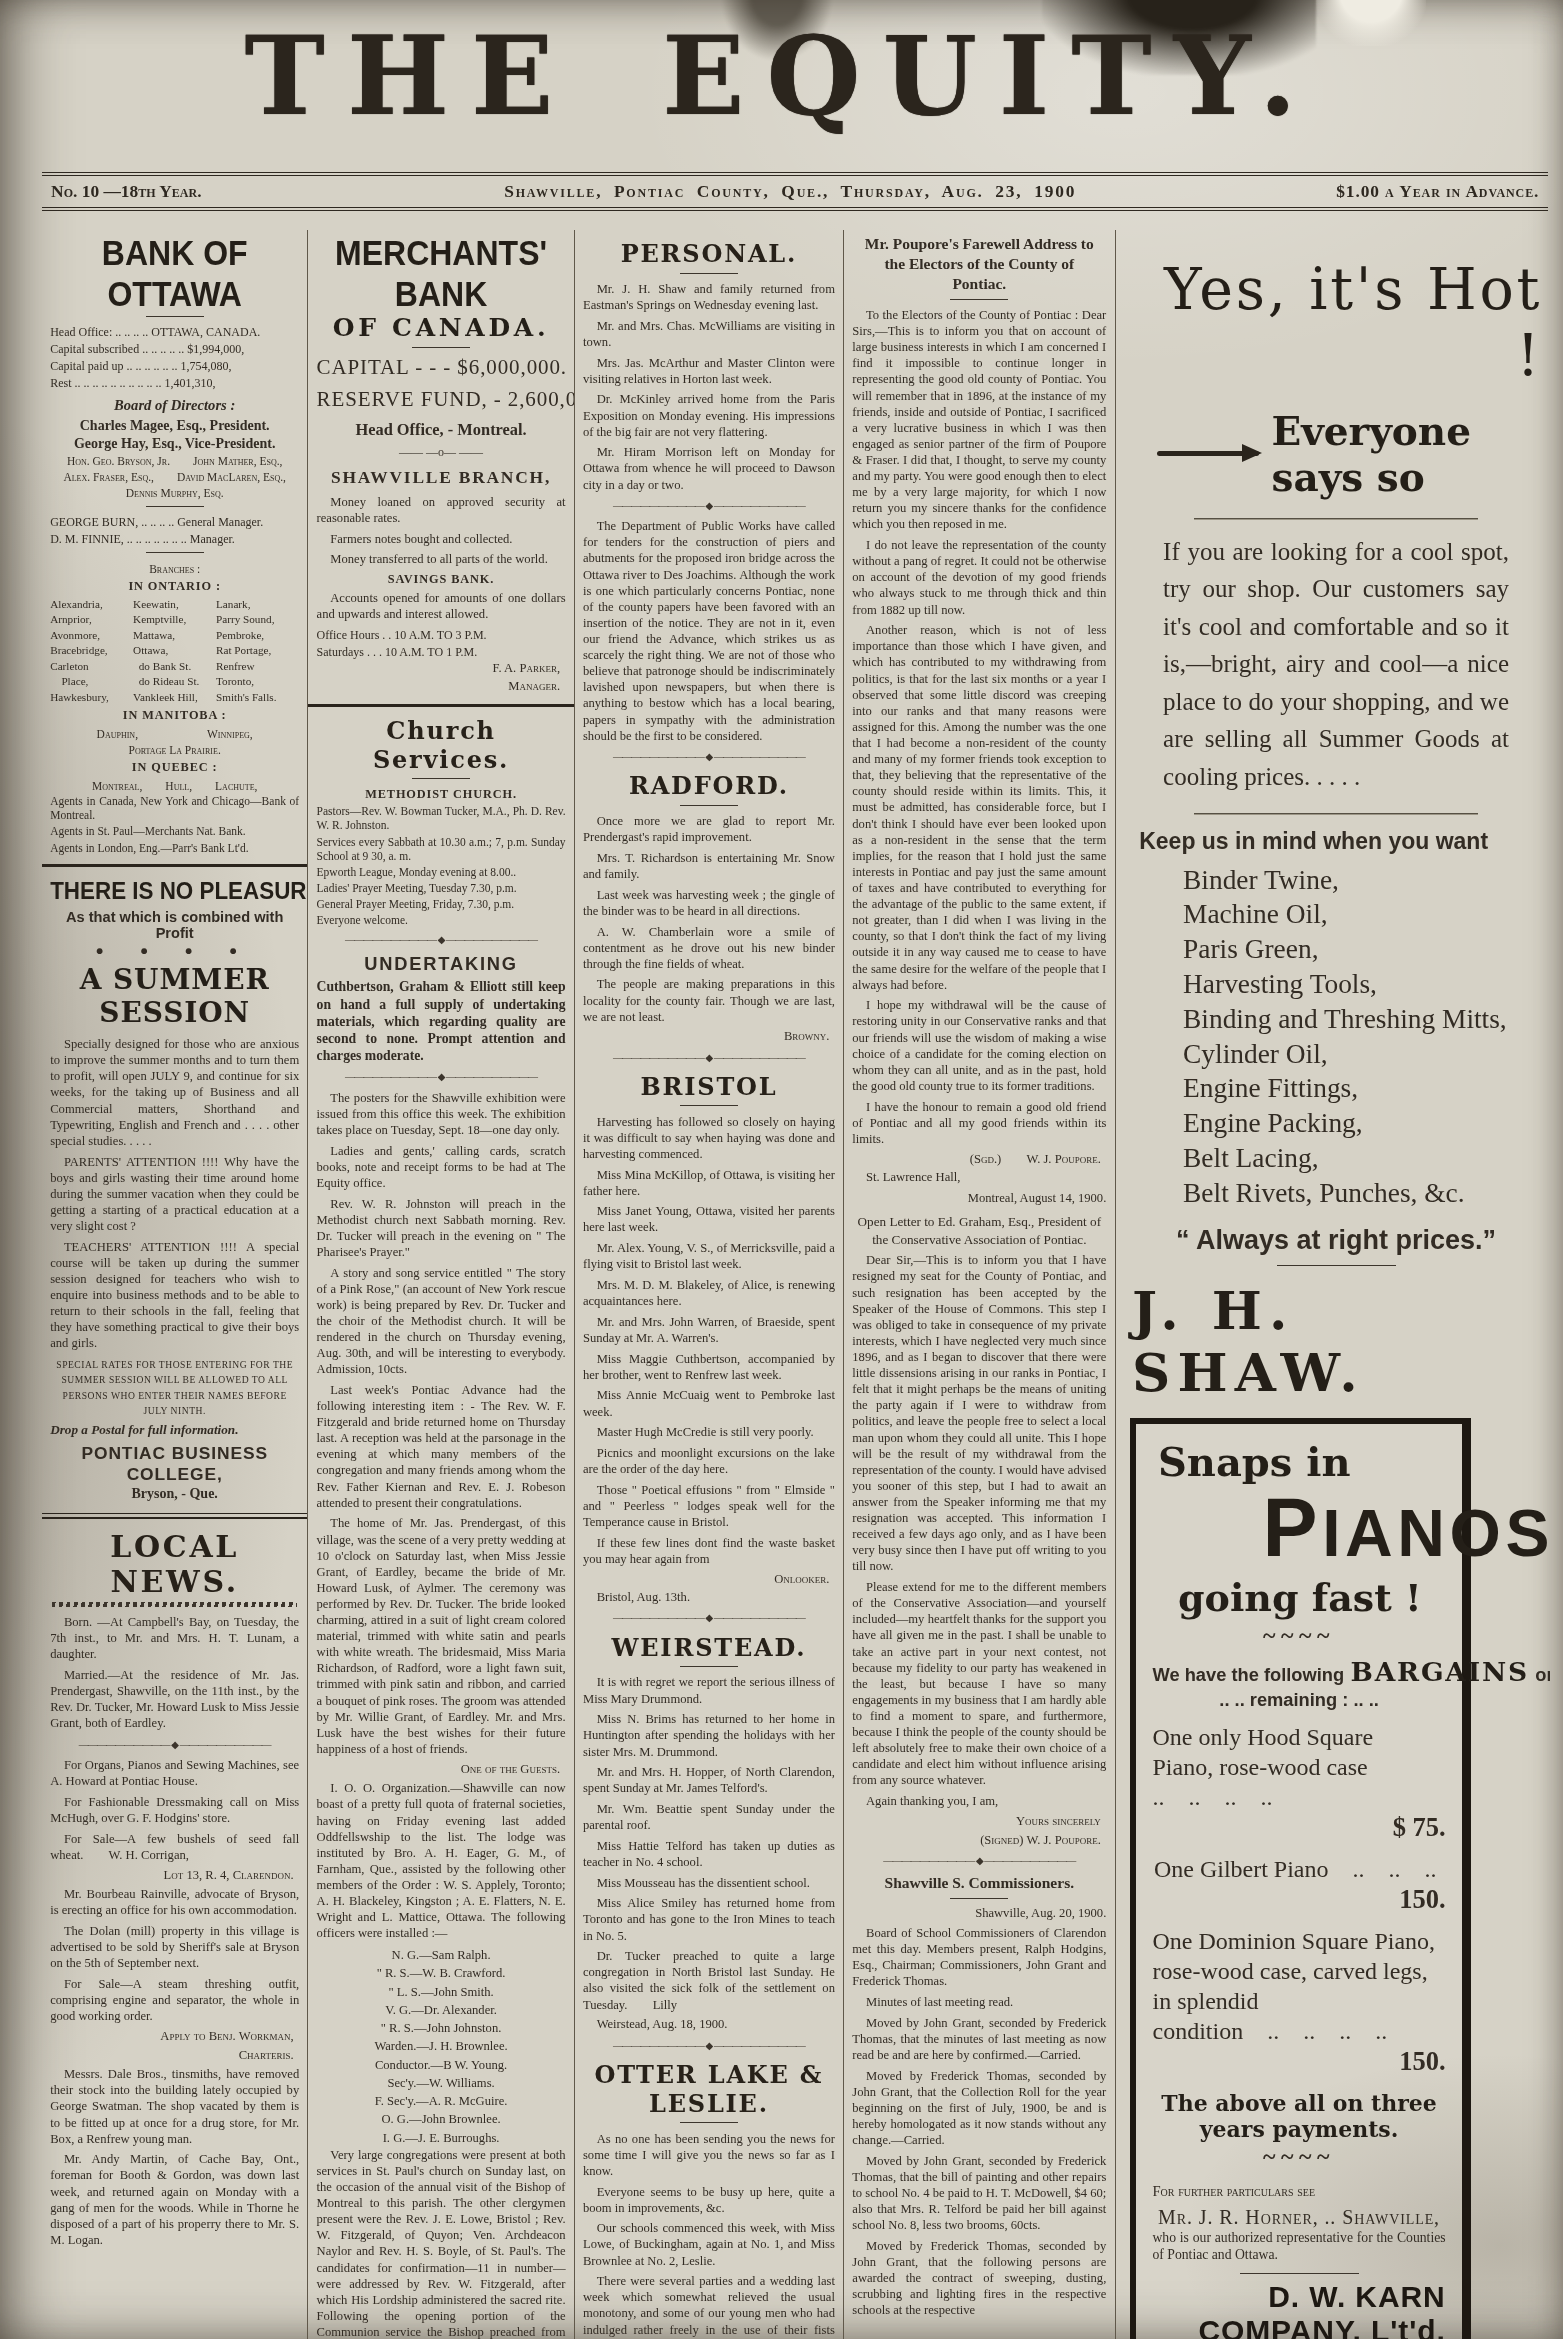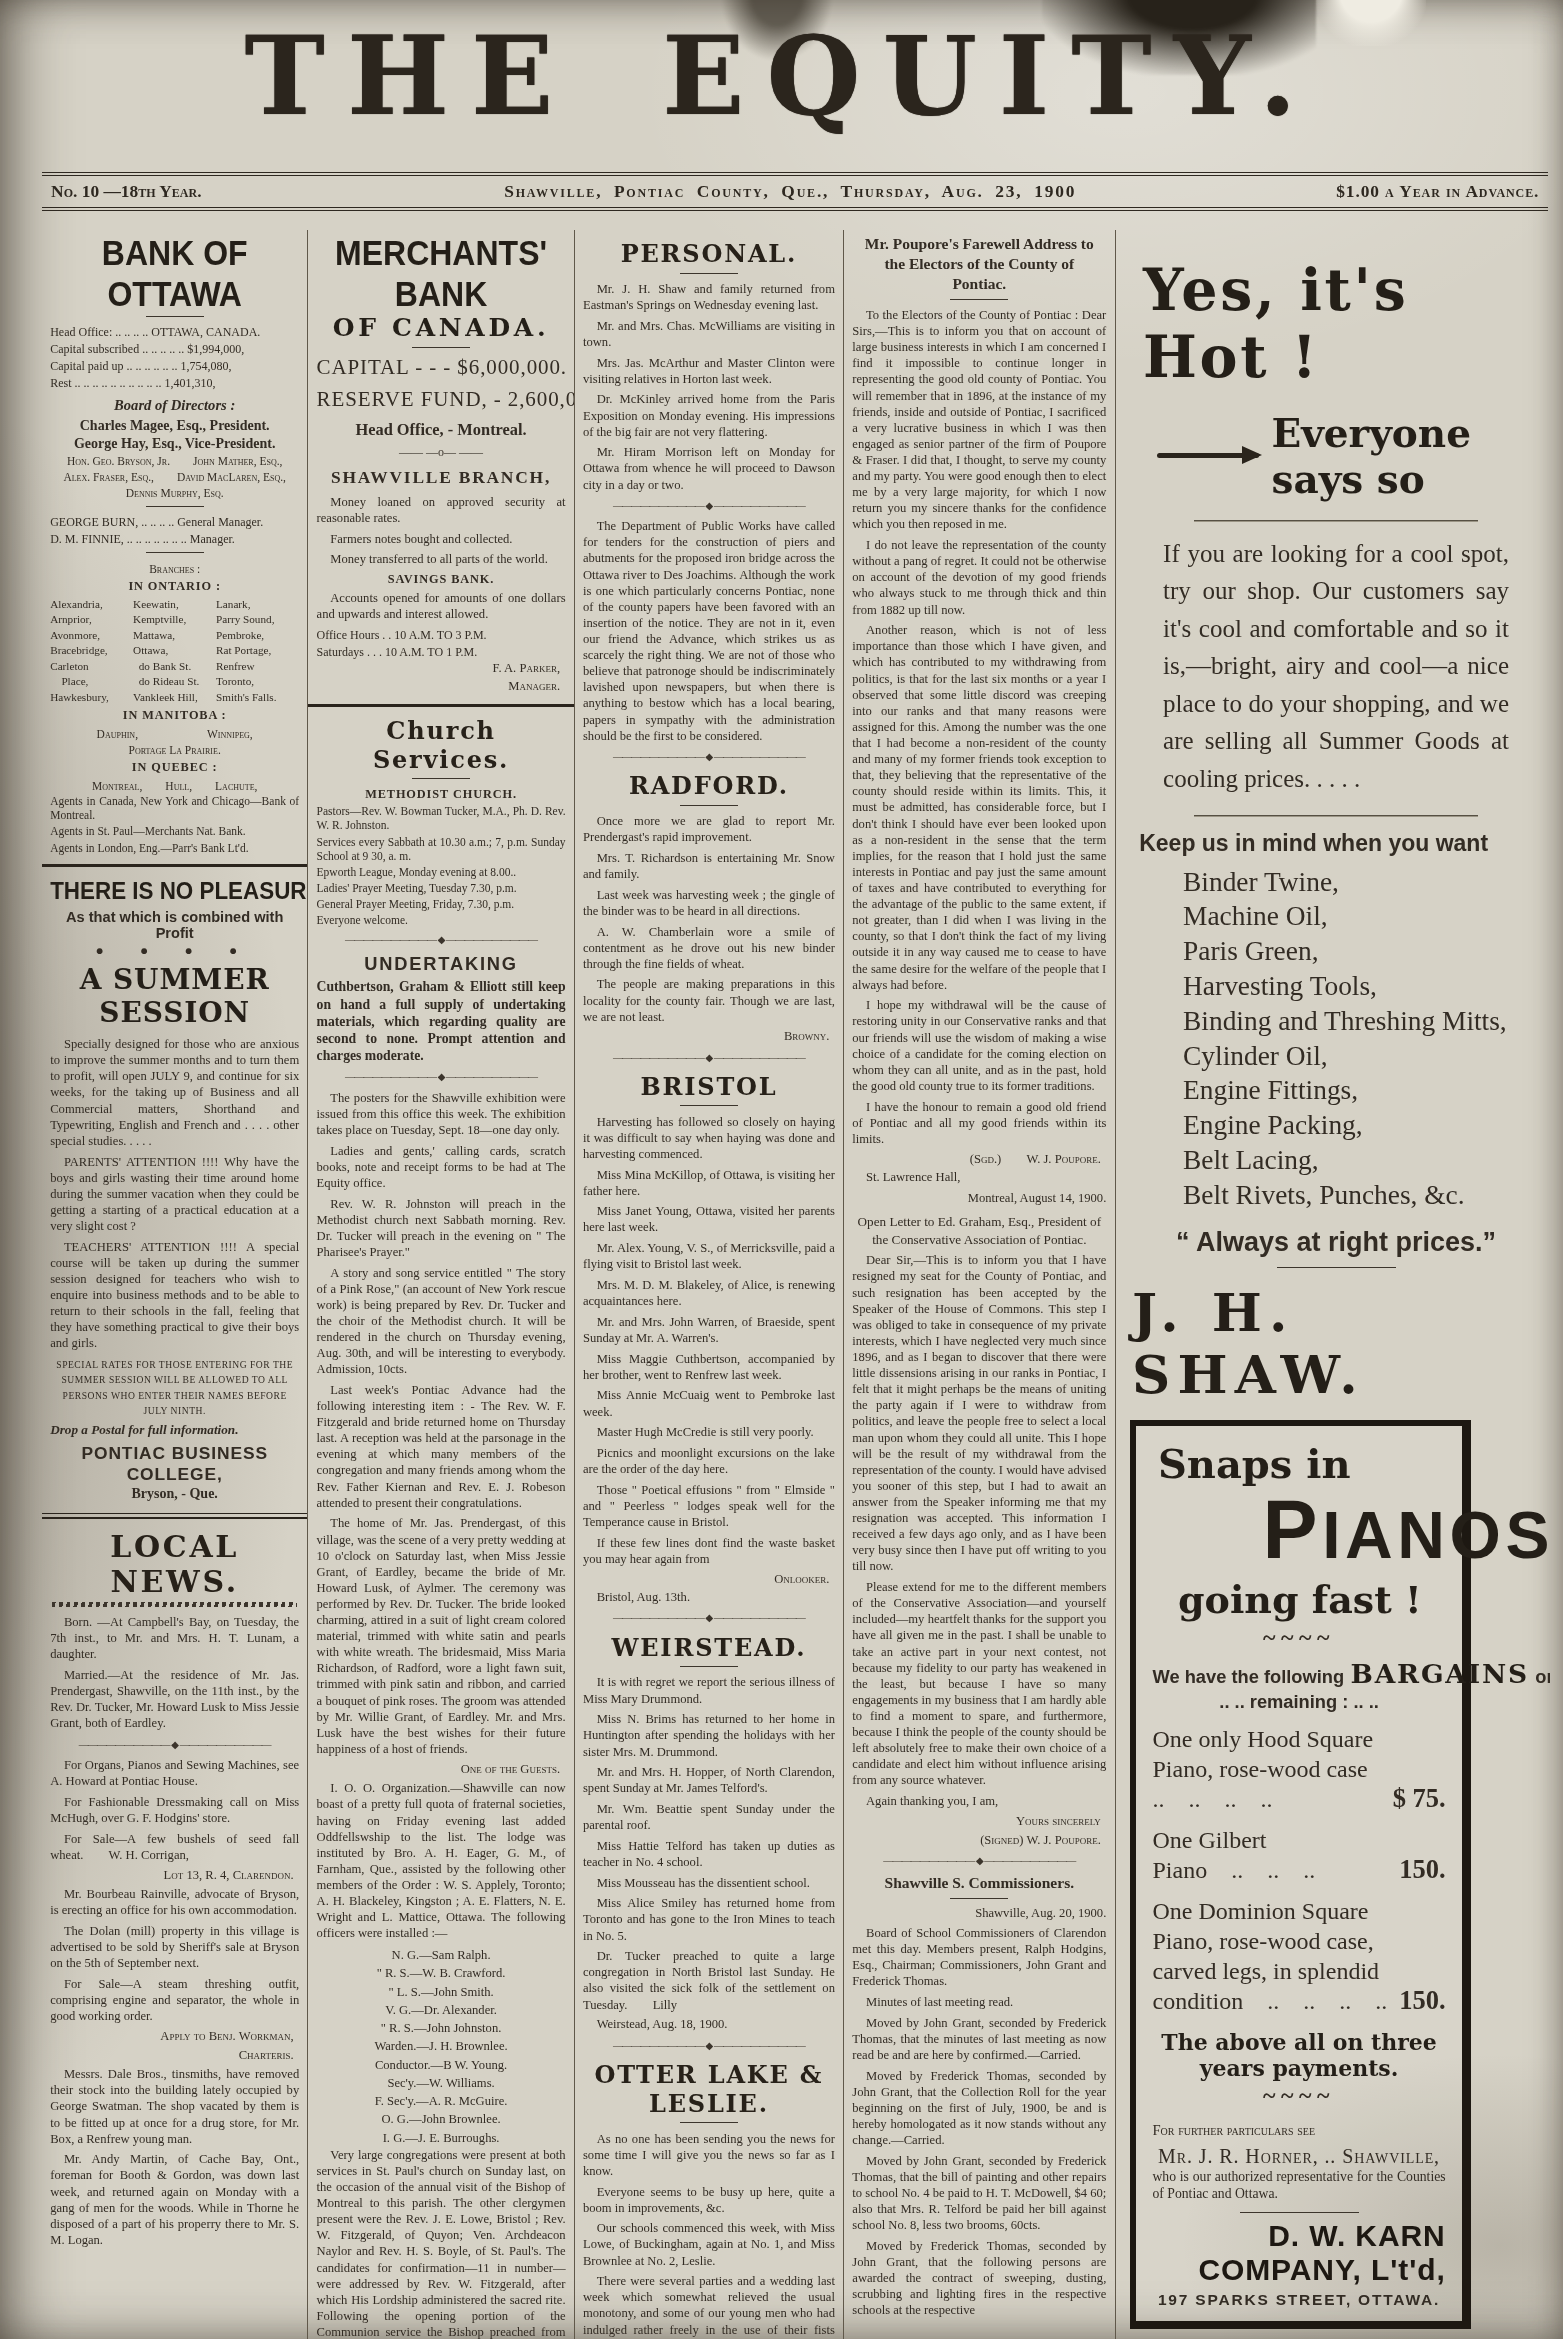--- a/index.html
+++ b/index.html
@@ -68,21 +68,21 @@
   .b-odiv{margin:5.5px 0;text-align:center;color:#3c352c;font-size:12px;}
   .b-odiv::before{content:"—— —o— ——";}
   .b-dots{text-align:center;font-size:13.7px;letter-spacing:16.4px;margin:1.8px 0;}
   .b-hrT{border-top:3.7px solid #2a241c;margin:9.1px -8.2px;}
   .b-hrD{border-top:0.9px solid #2a241c;border-bottom:2.7px solid #2a241c;height:3.7px;margin:9.1px -8.2px;}
   .b-adT{font-family:"Liberation Sans",sans-serif;font-weight:bold;font-size:22.4px;text-align:center;margin-top:11px;transform:scaleY(1.1);white-space:nowrap;color:#241f18;}
   .b-adS{font-family:"Liberation Sans",sans-serif;font-weight:bold;font-size:14.6px;text-align:center;margin-top:5.5px;}
   .b-adB{font-family:"DejaVu Serif",serif;font-weight:bold;font-size:28px;text-align:center;letter-spacing:0.9px;margin:3.7px 0 7.3px;color:#241f18;}
 
   
-  .b-hot1{font-family:"DejaVu Serif",serif;font-weight:bold;font-size:57px;letter-spacing:2.7px;margin:25.6px 0 5.5px 12.8px;color:#241f18;}
+  .b-hot1{font-family:"DejaVu Serif",serif;font-weight:normal;font-size:57px;letter-spacing:2.7px;margin:25.6px 0 5.5px 12.8px;color:#241f18;text-align:right;}
   .b-hot2{display:flex;align-items:center;margin:20px 0 9.1px 27.4px;}
   .b-hot2 .arrow{width:137px;height:4.6px;background:#2a241c;position:relative;margin-right:12.8px;border-radius:2.7px;}
   .b-hot2 .arrow::after{content:"";position:absolute;right:-3.7px;top:-7.3px;border-left:20px solid #2a241c;border-top:9.1px solid transparent;border-bottom:9.1px solid transparent;}
   .b-hot2 .hot2t{font-family:"DejaVu Serif",serif;font-weight:bold;font-size:39px;color:#241f18;}
   .b-rthin{border-top:0.9px solid #565043;border-bottom:0.9px solid #9b9585;margin:18.3px 64px 12.8px;}
   .b-lead{font-size:25px;line-height:1.5;text-align:justify;margin:7.3px 33px;}
   .b-fmT{font-family:"Liberation Sans",sans-serif;font-weight:bold;font-size:33px;margin:18.3px 0 9.1px;color:#241f18;}
   .b-fmS{font-family:"Liberation Sans",sans-serif;font-weight:bold;font-size:23px;margin:0 0 7.3px 9.1px;}
   .b-good{font-size:27.4px;line-height:1.27;margin-left:53px;white-space:nowrap;}
   .b-quote{font-family:"Liberation Sans",sans-serif;font-weight:bold;font-size:27px;text-align:center;margin:14.6px 0 3.7px;}
@@ -90,21 +90,21 @@
   .b-box{border:6.4px solid #1d1812;border-right-width:9.1px;border-bottom-width:8.2px;margin:14.6px 71px 0 0;padding:11px 16.4px 7.3px;background:rgba(255,255,255,.06);}
   .b-pl1{font-family:"DejaVu Serif",serif;font-weight:bold;font-size:40px;margin:3.7px 0 0 5.5px;color:#241f18;}
   .b-pl2{font-family:"Liberation Sans",sans-serif;font-weight:bold;font-size:66px;letter-spacing:4.6px;margin:-5.5px 0 0 110px;color:#241f18;}
   .b-pl2::first-letter{font-size:125%;}
   .b-pl3{font-family:"DejaVu Serif",serif;font-weight:bold;font-size:38px;text-align:right;margin:0 24px 1.8px 0;color:#241f18;}
   .b-sq{text-align:center;font-weight:bold;font-size:24px;letter-spacing:5.5px;margin:1.8px 0;}
   .b-bline{text-align:center;margin-top:7.3px;white-space:nowrap;}
   .bl-a,.bl-c{font-family:"Liberation Sans",sans-serif;font-weight:bold;font-size:18.3px;}
   .bl-b{font-family:"DejaVu Serif",serif;font-weight:bold;font-size:26.5px;letter-spacing:1.8px;padding:0 6.4px;color:#241f18;}
   .b-brem{font-family:"Liberation Sans",sans-serif;font-weight:bold;font-size:18.3px;text-align:center;margin:1.8px 0 7.3px;}
-  .b-prow{display:flex;align-items:flex-end;font-size:24px;margin:11px 0 0;}
+  .b-prow{display:flex;align-items:flex-end;font-size:24px;margin:11px 0 0;flex-direction:column;}
   .b-prow .pn{flex:1;padding-right:9.1px;line-height:1.25;}
   .b-prow .pp{font-weight:bold;font-size:26.5px;white-space:nowrap;}
   .b-pterms{font-family:"DejaVu Serif",serif;font-weight:bold;font-size:22px;text-align:center;margin:12.8px 0 1.8px;color:#241f18;}
   .b-psmall{font-size:14.6px;margin-top:12.8px;font-variant:small-caps;}
   .b-pagent{font-variant:small-caps;text-align:center;font-size:20px;letter-spacing:0.9px;margin-top:5.5px;}
   .b-pnote{font-size:13.7px;text-align:justify;line-height:1.3;}
   .b-ksep{width:119px;margin:9.1px auto 5.5px;border-top:1.8px solid #3c352c;}
   .b-karn1{font-family:Liberation Sans, sans-serif;font-weight:bold;font-size:30px;text-align:right;letter-spacing:0.9px;margin-top:5.5px;color:#1d1812;}
   .b-karn2{font-family:"Liberation Sans",sans-serif;font-weight:bold;font-size:15.5px;text-align:center;letter-spacing:1.8px;margin:3.7px 0 5.5px;}
 </style>

